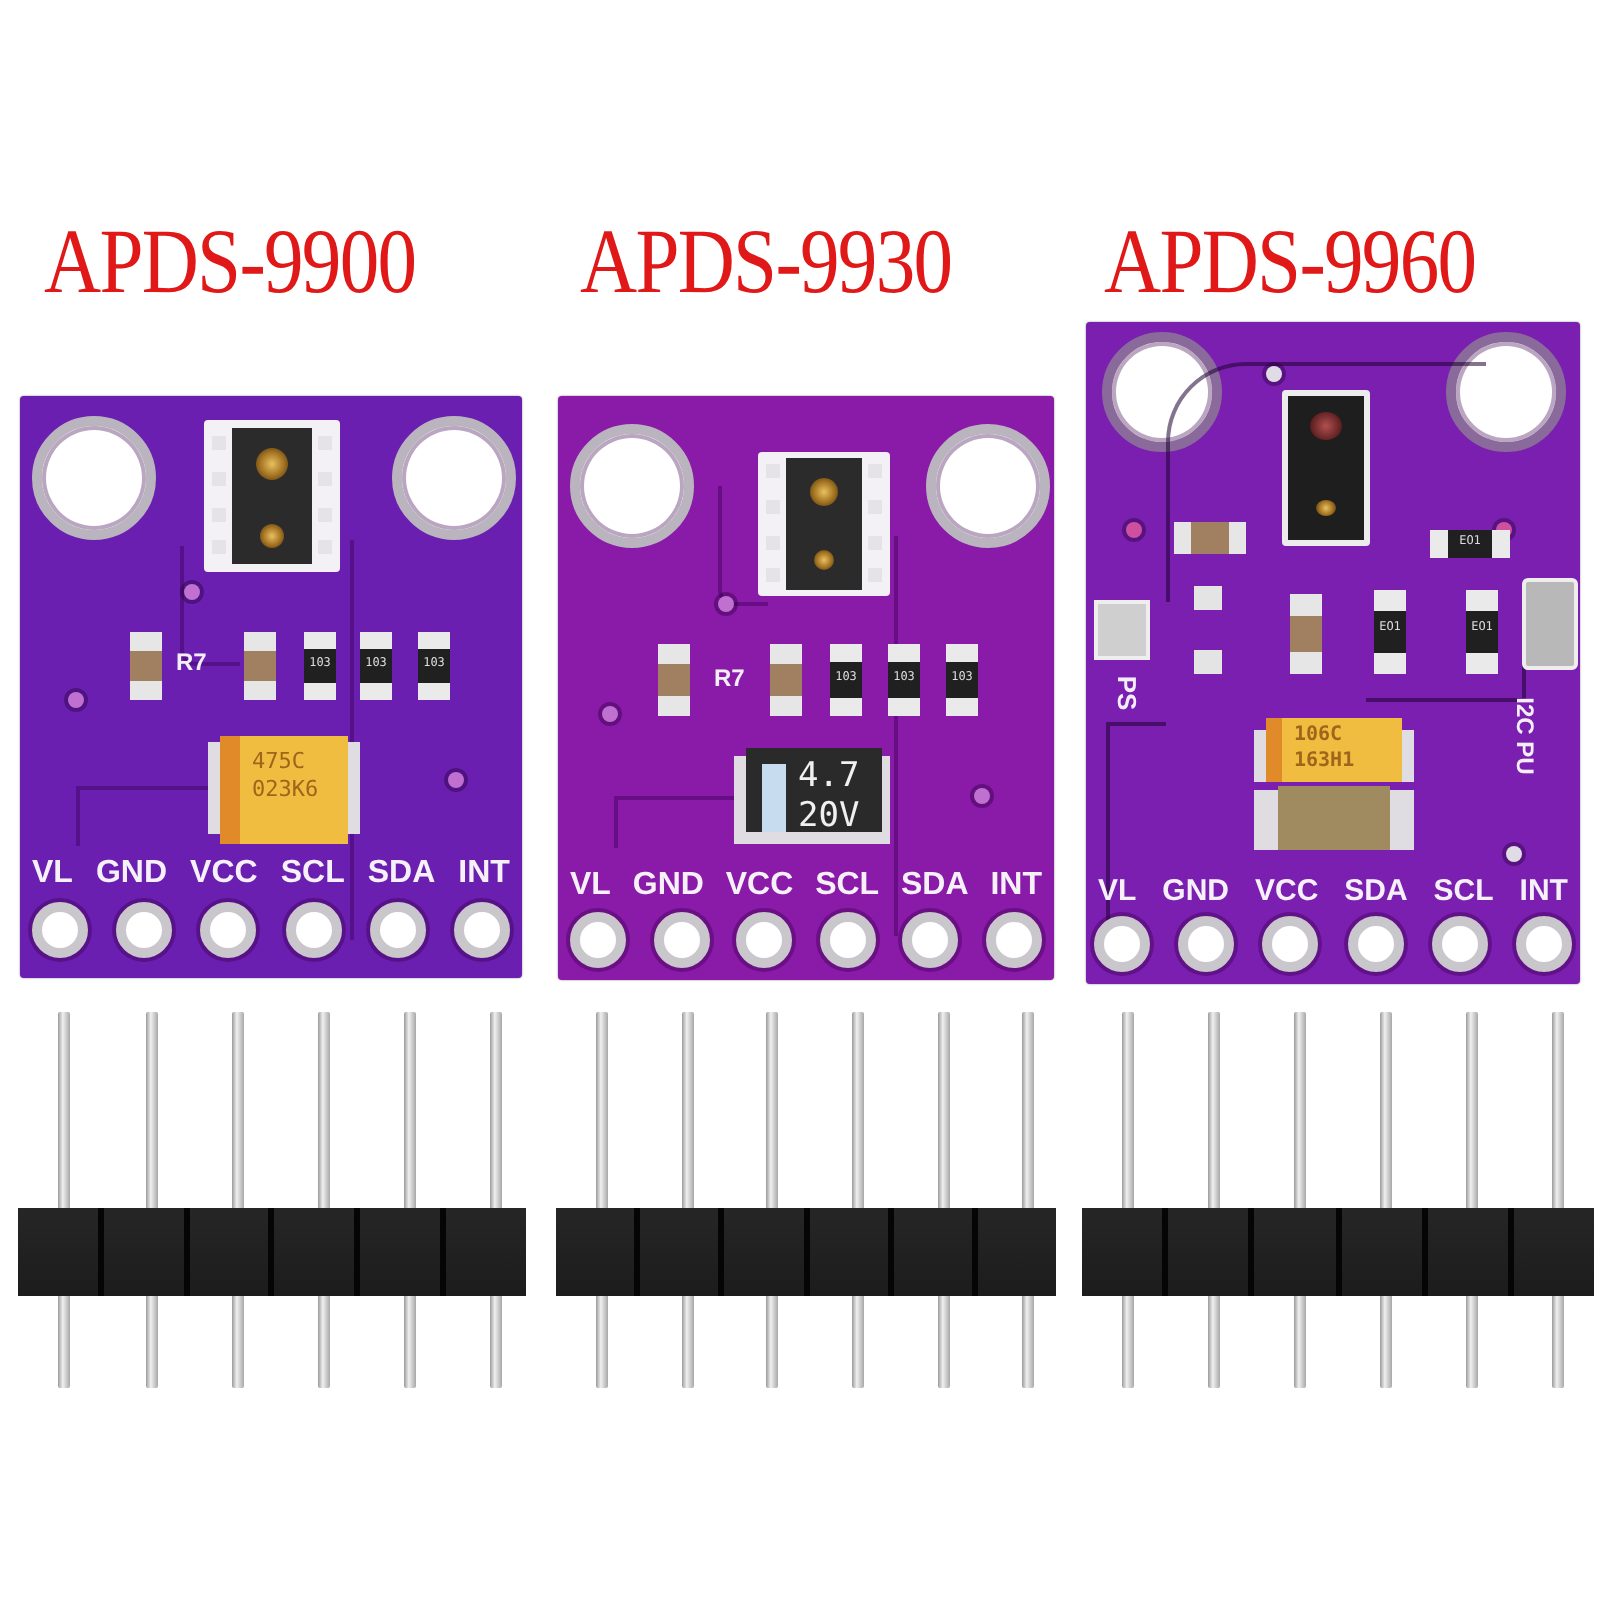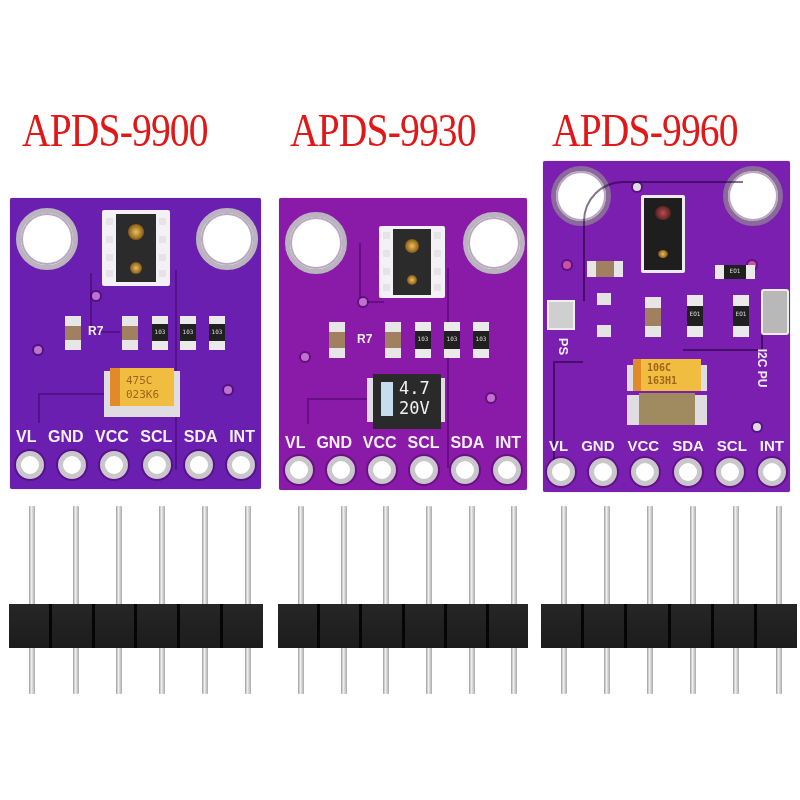--- a/index.html
+++ b/index.html
@@ -74,21 +74,21 @@
       <span class="res-label">103</span>
     </div>
   <div class="res" style="left:170px; top:118px; width:16px; height:34px;">
       <span class="res-label">103</span>
     </div>
   <div class="res" style="left:199px; top:118px; width:16px; height:34px;">
       <span class="res-label">103</span>
     </div>
 
   <div style="position:absolute; left:94px; top:173px; width:76px; height:46px; background:#e0dde2;"></div>
-  <div class="tant" style="left:100px; top:170px; width:64px; height:38px;">
+  <div class="tant" style="left:100px; top:170px; width:64px; height:54px;">
     <div class="tant-band"></div>
     <div class="tant-text">
       <div>475C</div>
       <div>023K6</div>
     </div>
   </div>
 
   <div class="pinlabels" style="left:6px; right:6px; top:230px;">
     <span>VL</span>
     <span>GND</span>
@@ -140,21 +140,21 @@
       <span class="res-label">103</span>
     </div>
   <div class="res" style="left:165px; top:124px; width:16px; height:36px;">
       <span class="res-label">103</span>
     </div>
   <div class="res" style="left:194px; top:124px; width:16px; height:36px;">
       <span class="res-label">103</span>
     </div>
 
   <div style="position:absolute; left:88px; top:180px; width:78px; height:44px; background:#e0dde2;"></div>
-  <div style="position:absolute; left:94px; top:176px; width:68px; height:55px; background:#2a2a2a;">
+  <div style="position:absolute; left:94px; top:176px; width:68px; height:42px; background:#2a2a2a;">
     <div style="position:absolute; left:8px; top:8px; width:12px; height:34px; background:#c8dcf0;"></div>
     <div style="position:absolute; left:26px; top:4px; color:#f0f0f0; font-family:'DejaVu Sans Mono', monospace; font-size:17px; line-height:20px;">
       <div>4.7</div>
       <div>20V</div>
     </div>
   </div>
 
   <div class="pinlabels" style="left:6px; right:6px; top:236px;">
     <span>VL</span>
     <span>GND</span>

